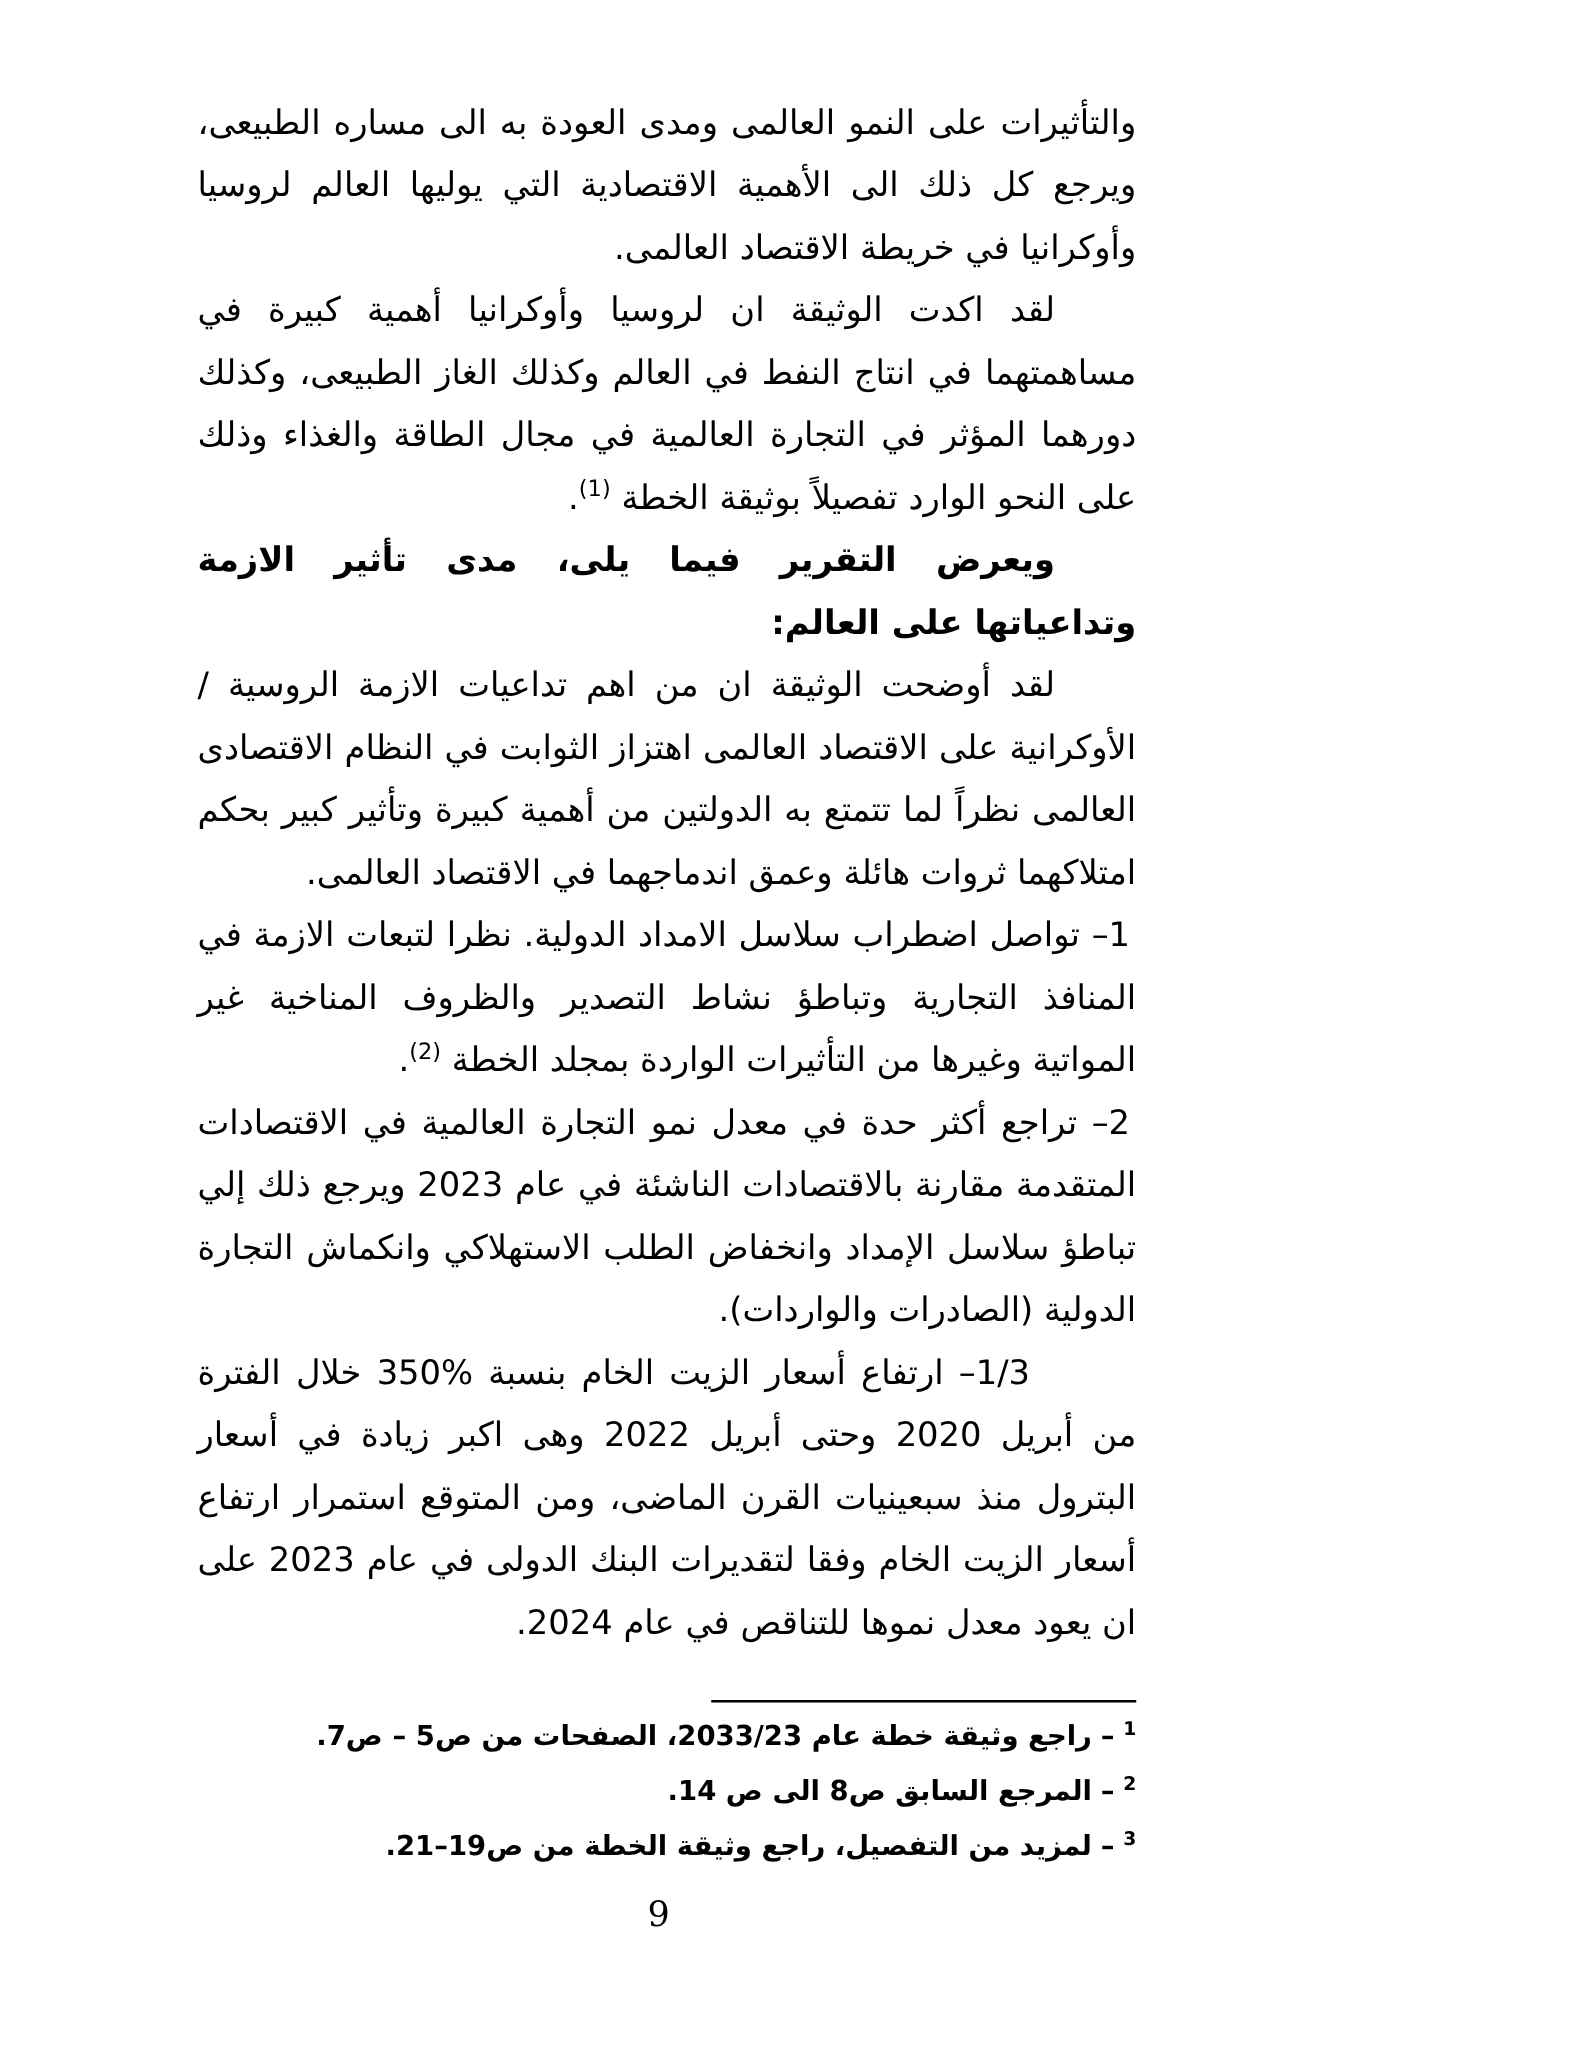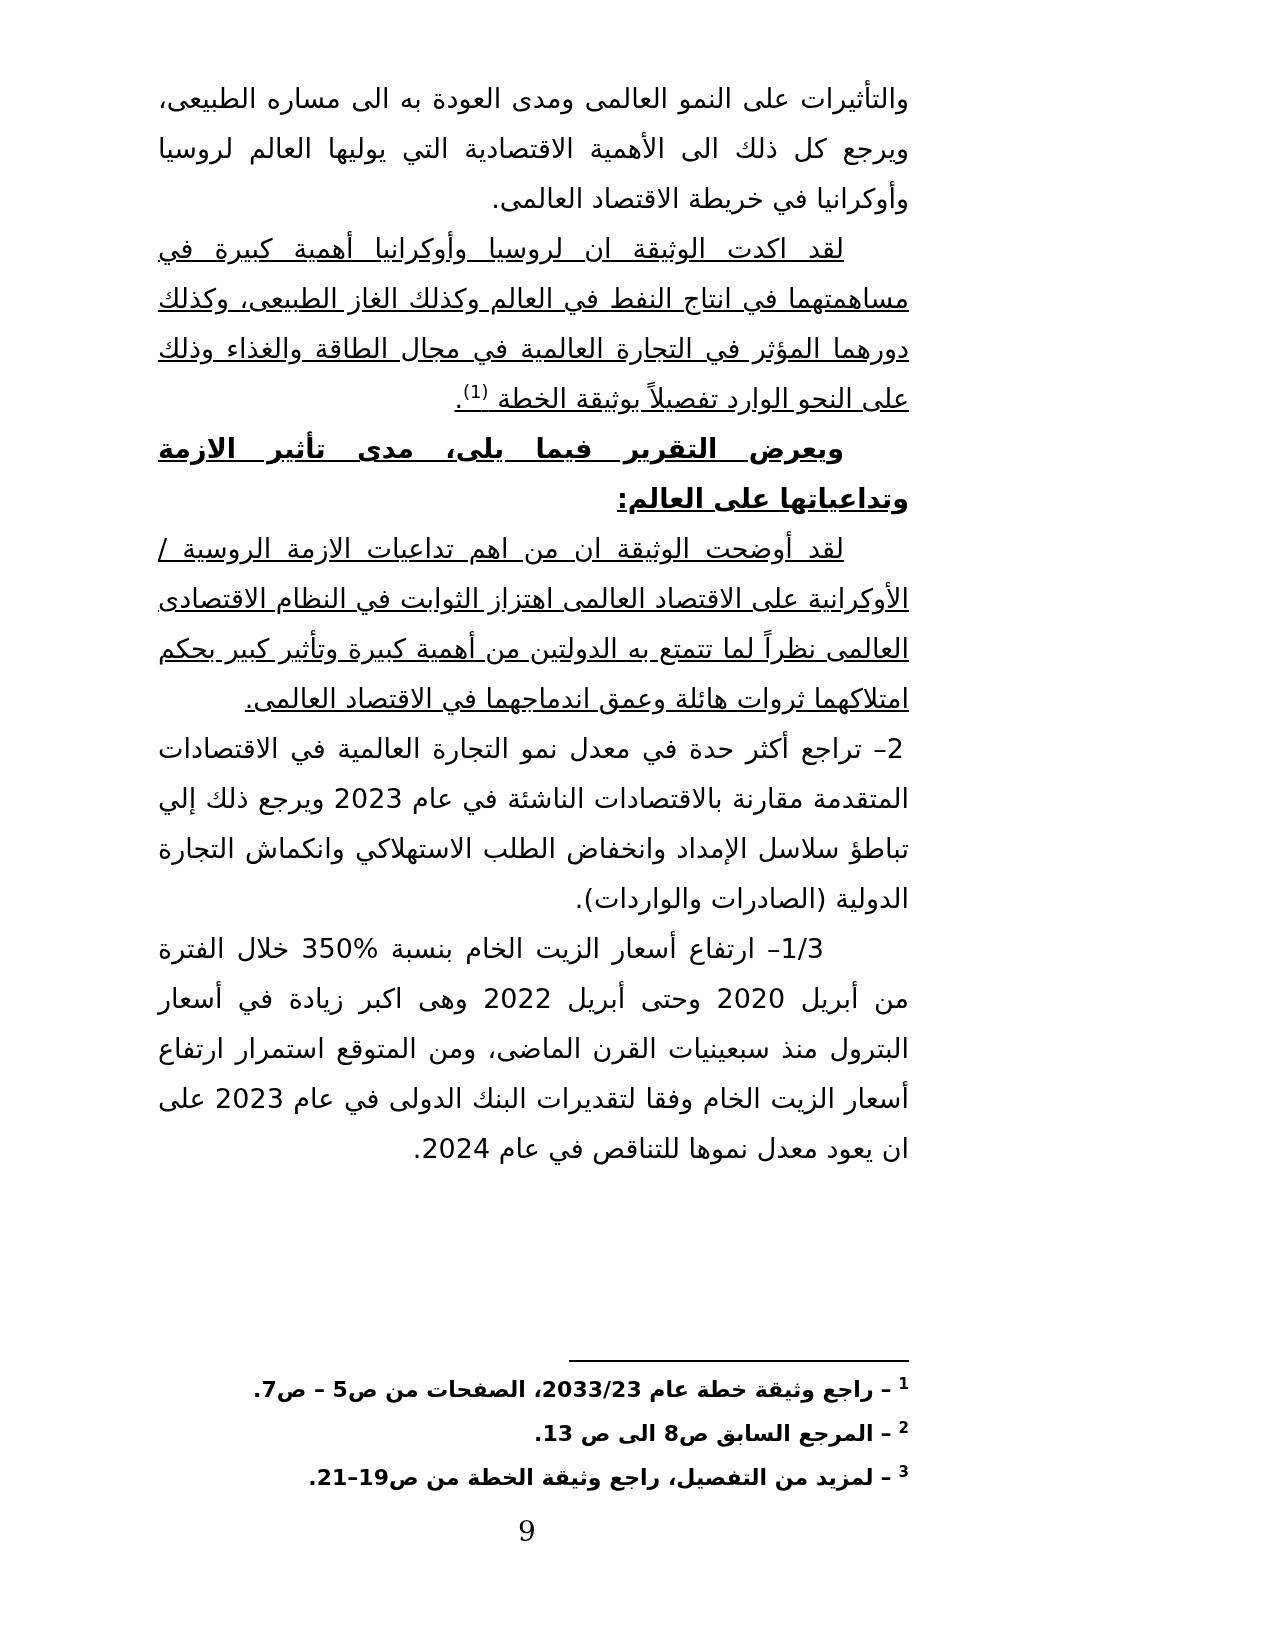--- a/index.html
+++ b/index.html
@@ -17,21 +17,21 @@
   }
   .content {
     position:absolute;
     top:74px; left:158px; right:145px;
     direction:rtl;
     text-align:justify;
     font-size:27px;
     line-height:50px;
   }
   p.para { margin:0; }
-  .ind-65 { text-indent:65px;text-decoration:underline; }
+  .ind-65 { text-indent:65px; }
   .ind-85 { text-indent:85px; }
   .ind-5  { text-indent:5px; }
   .heading { font-weight:bold; }
   sup.ref {
     font-size:18px;
     line-height:0;
     vertical-align:super;
   }
   .footnote-sep {
     position:absolute;
@@ -73,32 +73,33 @@
   <div class="content">
 
     <p class="para"><span>والتأثيرات على النمو العالمى ومدى العودة به الى مساره الطبيعى، ويرجع كل ذلك الى الأهمية الاقتصادية التي يوليها العالم لروسيا وأوكرانيا في خريطة الاقتصاد العالمى.</span></p>
 
     <p class="para ind-65"><span>لقد اكدت الوثيقة ان لروسيا وأوكرانيا أهمية كبيرة في مساهمتهما في انتاج النفط في العالم وكذلك الغاز الطبيعى، وكذلك دورهما المؤثر في التجارة العالمية في مجال الطاقة والغذاء وذلك على النحو الوارد تفصيلاً بوثيقة الخطة </span><sup class="ref">(1)</sup><span>.</span></p>
 
     <p class="para ind-65 heading"><span>ويعرض التقرير فيما يلى، مدى تأثير الازمة وتداعياتها على العالم:</span></p>
 
     <p class="para ind-65"><span>لقد أوضحت الوثيقة ان من اهم تداعيات الازمة الروسية / الأوكرانية على الاقتصاد العالمى اهتزاز الثوابت في النظام الاقتصادى العالمى نظراً لما تتمتع به الدولتين من أهمية كبيرة وتأثير كبير بحكم امتلاكهما ثروات هائلة وعمق اندماجهما في الاقتصاد العالمى.</span></p>
 
+    <p class="para ind-5"><span>1– تواصل اضطراب سلاسل الامداد الدولية. نظرا لتبعات الازمة في المنافذ التجارية وتباطؤ نشاط التصدير والظروف المناخية غير المواتية وغيرها من التأثيرات الواردة بمجلد الخطة </span><sup class="ref">(2)</sup><span>.</span></p>
 
     <p class="para ind-5"><span>2– تراجع أكثر حدة في معدل نمو التجارة العالمية في الاقتصادات المتقدمة مقارنة بالاقتصادات الناشئة في عام 2023 ويرجع ذلك إلي تباطؤ سلاسل الإمداد وانخفاض الطلب الاستهلاكي وانكماش التجارة الدولية (الصادرات والواردات).</span></p>
 
 
     <p class="para ind-85"><span>1/3– ارتفاع أسعار الزيت الخام بنسبة %350 خلال الفترة من أبريل 2020 وحتى أبريل 2022 وهى اكبر زيادة في أسعار البترول منذ سبعينيات القرن الماضى، ومن المتوقع استمرار ارتفاع أسعار الزيت الخام وفقا لتقديرات البنك الدولى في عام 2023 على ان يعود معدل نموها للتناقص في عام 2024.</span></p>
 
 
   </div>
 
   <div class="footnote-sep"></div>
 
   <div class="footnotes">
     <div class="footnote"><sup class="fn-num">1</sup><span class="fn-dash">–</span><span class="fn-text">راجع وثيقة خطة عام 2033/23، الصفحات من ص5 – ص7.</span></div>
-    <div class="footnote"><sup class="fn-num">2</sup><span class="fn-dash">–</span><span class="fn-text">المرجع السابق ص8 الى ص 13.</span></div>
+    <div class="footnote"><sup class="fn-num">2</sup><span class="fn-dash">–</span><span class="fn-text">المرجع السابق ص8 الى ص 14.</span></div>
     <div class="footnote"><sup class="fn-num">3</sup><span class="fn-dash">–</span><span class="fn-text">لمزيد من التفصيل، راجع وثيقة الخطة من ص19–21.</span></div>
   </div>
 
   <div class="page-number">9</div>
 
 </div>
 
 </body></html>

